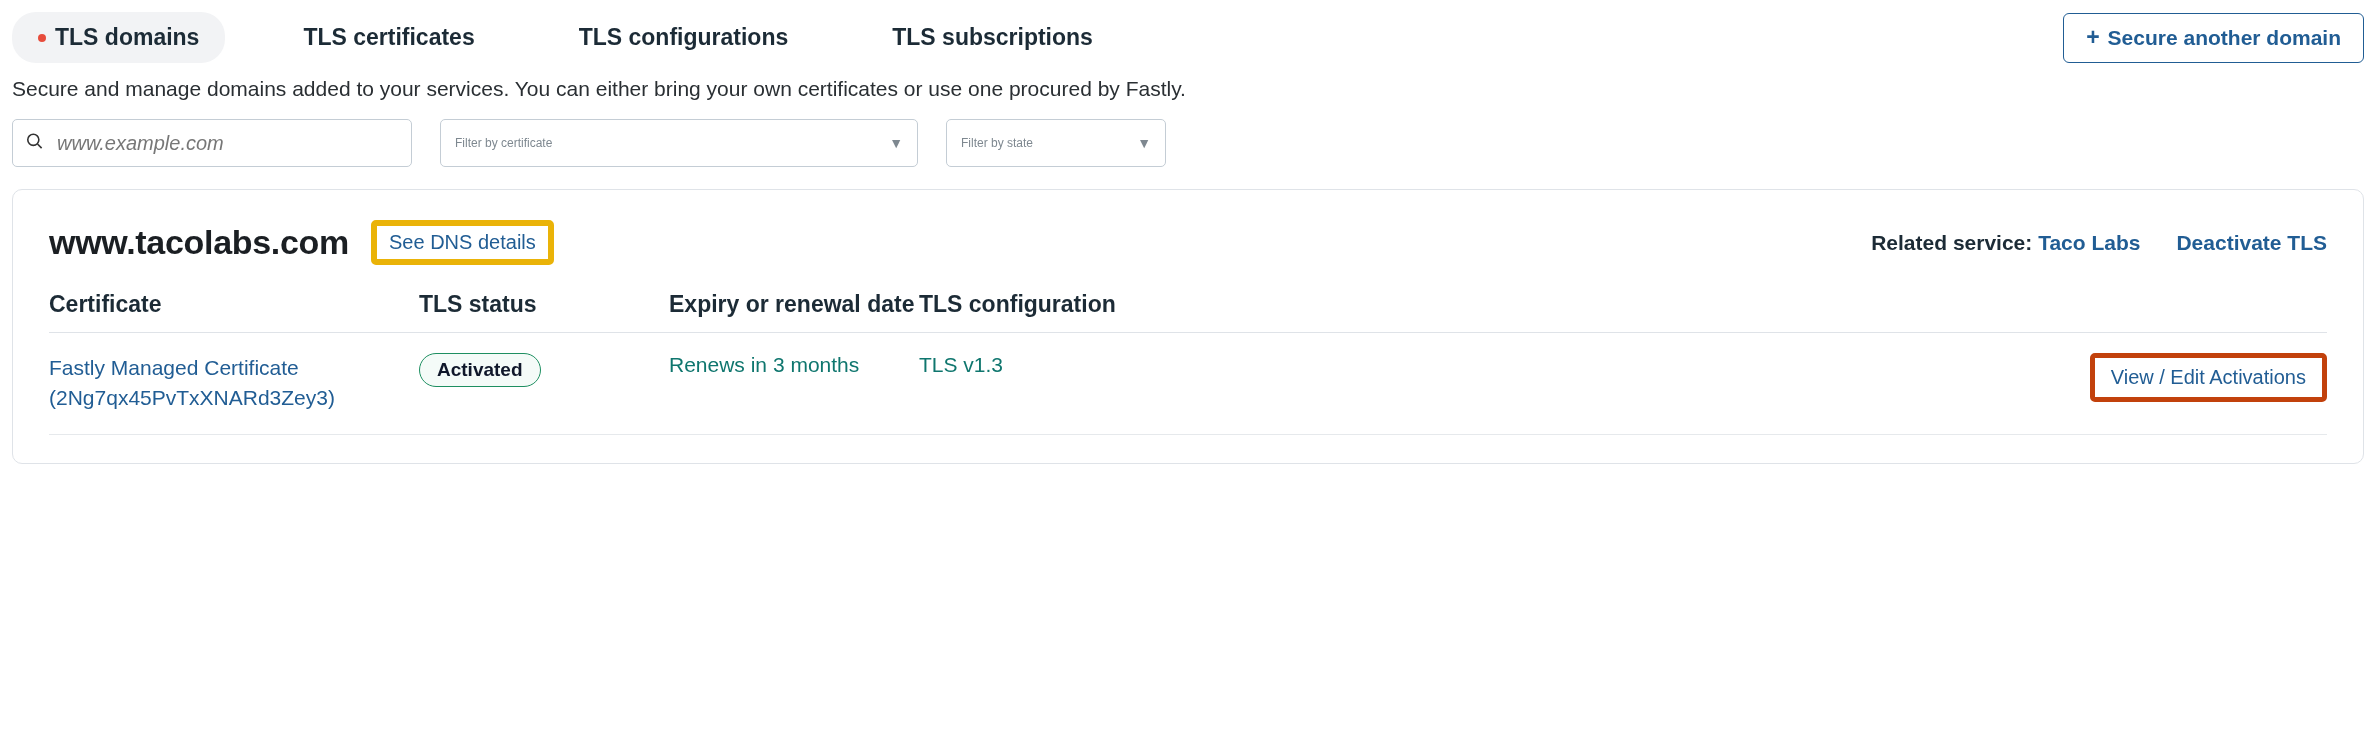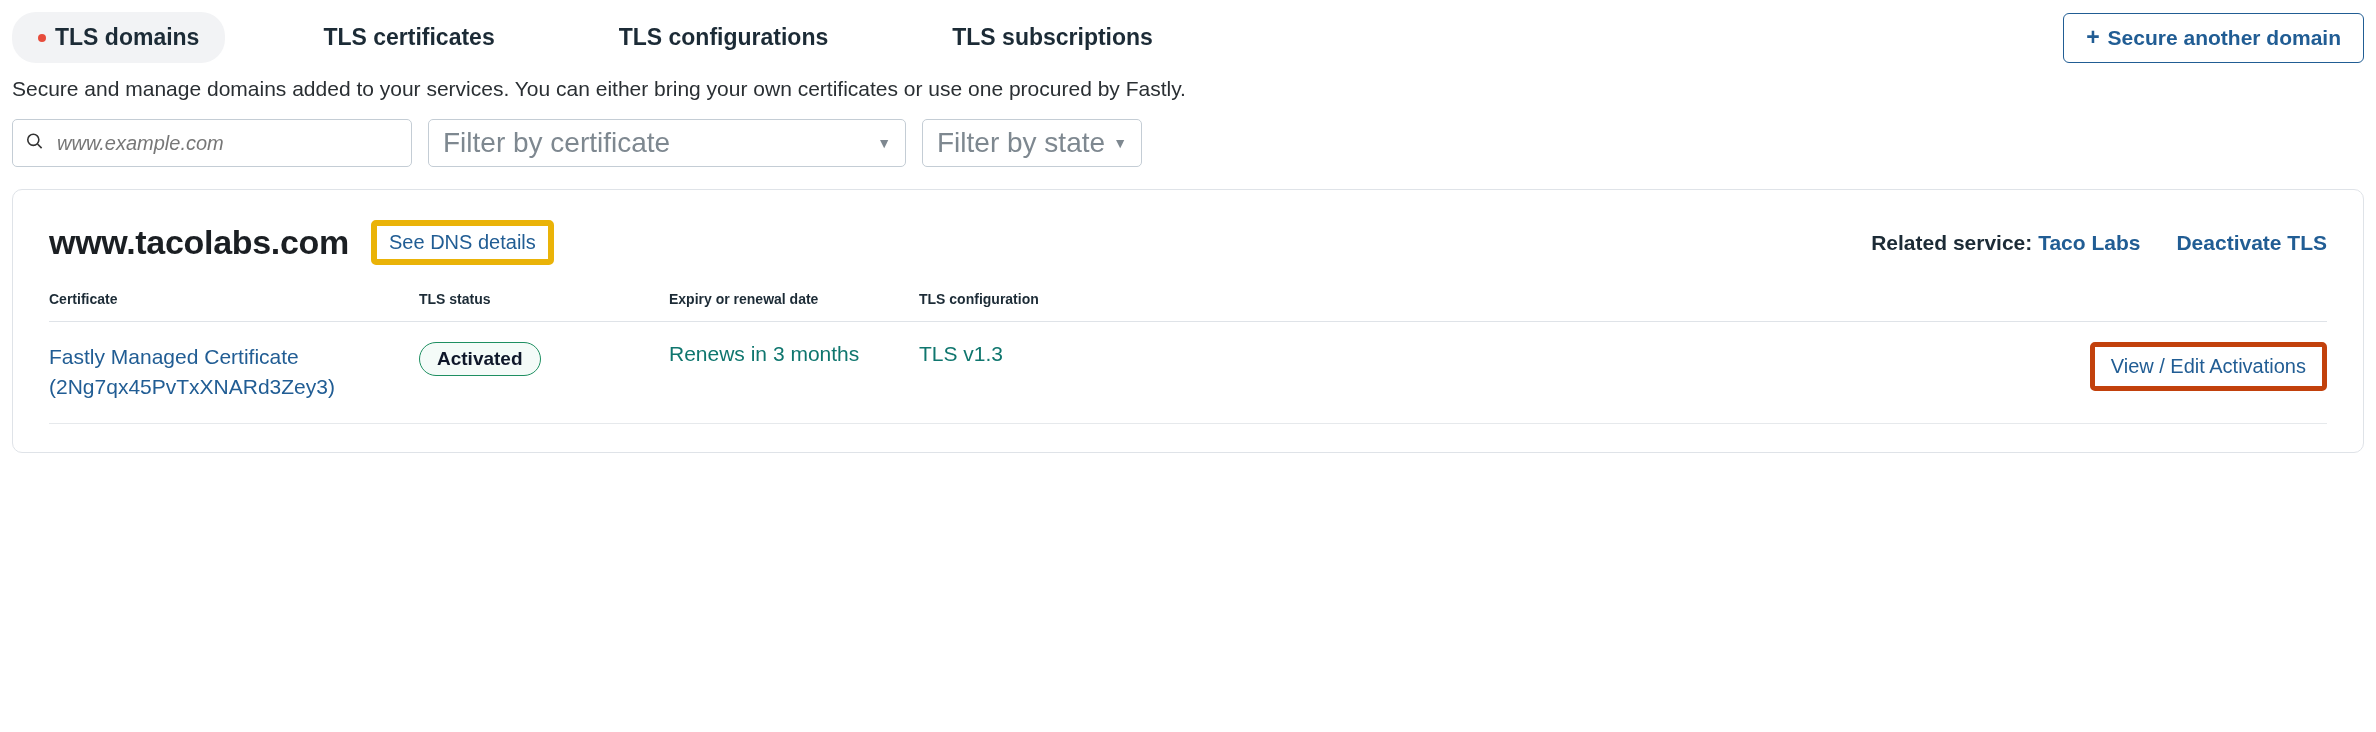--- a/index.html
+++ b/index.html
@@ -10,21 +10,21 @@
       padding: 12px;
     }
     .top-row {
       display: flex;
       align-items: center;
       justify-content: space-between;
       gap: 20px;
     }
     .tabs {
       display: flex;
-      gap: 72px;
+      gap: 52px;
       align-items: center;
     }
     .tab {
       font-size: 23px;
       font-weight: 600;
       color: #1c2b36;
       padding: 12px 26px;
       border-radius: 24px;
       display: flex;
       align-items: center;
@@ -59,21 +59,21 @@
       font-weight: 700;
       line-height: 1;
     }
     .description {
       font-size: 21px;
       color: #2a2f33;
       margin: 14px 0 18px 0;
     }
     .filters {
       display: flex;
-      gap: 16px;
+      gap: 28px;
       margin-bottom: 22px;
     }
     .search-input {
       position: relative;
       width: 400px;
     }
     .search-input input {
       width: 100%;
       height: 48px;
       font-size: 20px;
@@ -97,21 +97,21 @@
       border-radius: 5px;
       display: flex;
       align-items: center;
       justify-content: space-between;
       padding: 0 14px;
       cursor: pointer;
       background: #fff;
     }
     .select.wide { width: 478px; }
     .select.narrow { width: 220px; text-align: right; }
-    .select-label { font-size: 28px; color: #7e8890; }
+    .select-label { font-size: 12px; color: #7e8890; }
     .select .caret { font-size: 14px; color: #7e8890; }
     .card {
       border: 1px solid #dfe3e8;
       border-radius: 10px;
       padding: 30px 36px 28px 36px;
     }
     .card-header {
       display: flex;
       align-items: center;
       justify-content: space-between;
@@ -149,21 +149,21 @@
       width: 100%;
     }
     .thead, .trow {
       display: grid;
       grid-template-columns: 370px 250px 250px 370px 1fr;
       align-items: start;
       padding: 14px 0;
     }
     .thead {
       border-bottom: 1px solid #dfe3e8;
-      font-size: 14px;
+      font-size: 23px;
       font-weight: 700;
       color: #1c2b36;
     }
     .th.actions { text-align: left; padding-left: 0;}
     .trow {
       border-bottom: 1px solid #e6e9ec;
       padding: 20px 0;
     }
     .cert-link { color: #215d94; font-size: 21px; line-height: 1.45; cursor: pointer; }
     .badge-activated {

